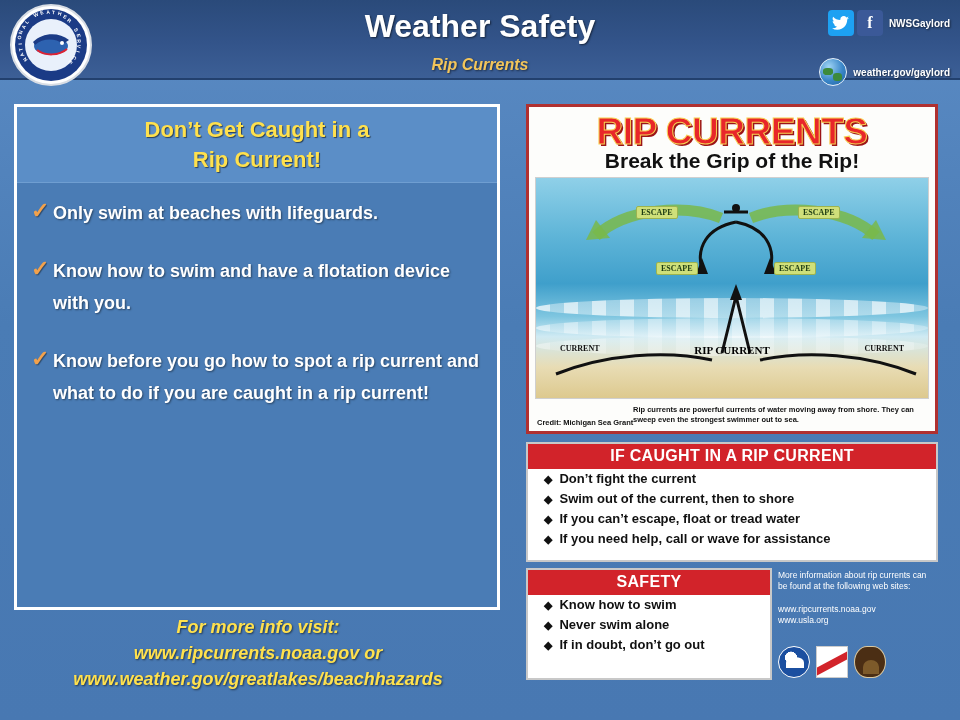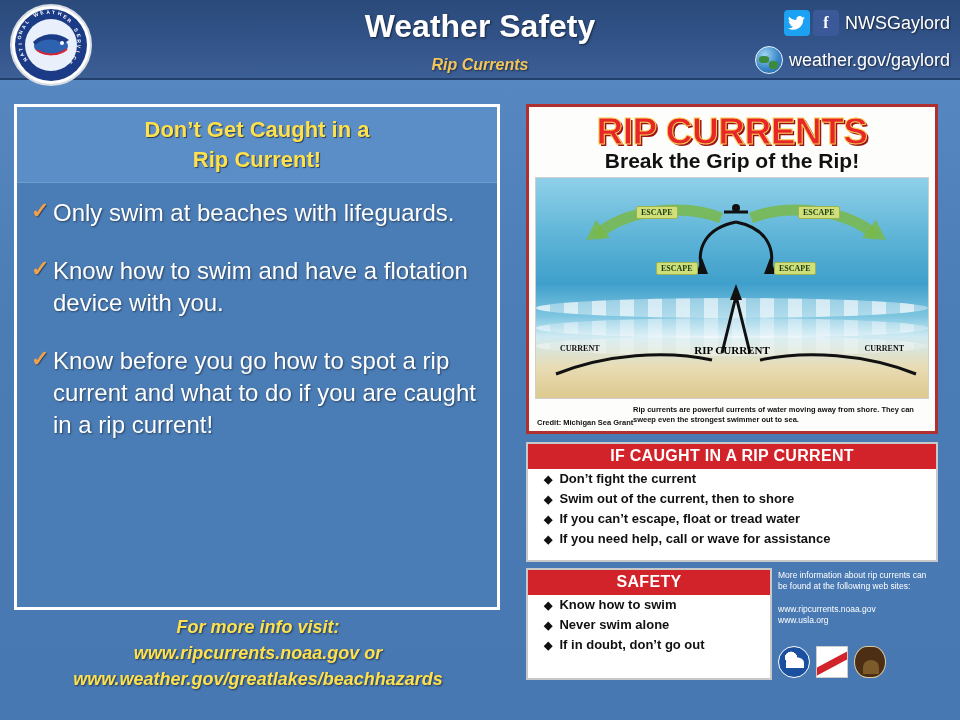--- a/index.html
+++ b/index.html
@@ -61,23 +61,23 @@
     text-align: center;
     color: #f3c55a;
     font-size: 16px; font-weight: bold; font-style: italic;
     text-shadow: 1px 1px 2px rgba(0,0,0,.5);
   }
   #social {
     position: absolute; right: 8px; top: 6px; width: 240px; height: 78px;
   }
   .soc-row { position: absolute; display: flex; align-items: center; }
   .soc-row.r1 { right: 2px; top: 4px; }
-  .soc-row.r2 { right: 2px; top: 40px; }
+  .soc-row.r2 { right: 2px; top: 52px; }
   .soc-label {
-    color: #fff; font-size: 18px; font-weight: normal;
+    color: #fff; font-size: 10px; font-weight: bold;
     text-shadow: 1px 1px 2px rgba(0,0,0,.6);
     margin-left: 6px;
   }
   .icon-sq {
     width: 26px; height: 26px; border-radius: 4px;
     display: inline-flex; align-items: center; justify-content: center;
     color: #fff; font-weight: bold; font-size: 16px;
   }
   .tw { background: #1da1f2; margin-right: 3px; }
   .fb { background: #3b5998; font-family: "Liberation Serif", serif; }
@@ -119,21 +119,21 @@
   .bullet {
     display: flex; align-items: flex-start;
     margin-bottom: 26px;
   }
   .check {
     color: #f2a14b; font-size: 22px; font-weight: bold;
     line-height: 28px; width: 22px; flex: 0 0 22px;
     text-shadow: 1px 1px 1px rgba(0,0,0,.4);
   }
   .btext {
-    color: #ffffff; font-size: 24px; font-weight: normal; line-height: 32px;
+    color: #ffffff; font-size: 18px; font-weight: bold; line-height: 32px;
     text-shadow: 1px 1px 2px rgba(0,0,0,.45);
   }
   #footer-note {
     position: absolute; left: 0; top: 614px; width: 516px;
     text-align: center;
     color: #ffe14d; font-size: 18px; font-weight: bold; font-style: italic;
     line-height: 26px;
     text-shadow: 1px 1px 2px rgba(0,0,0,.55);
   }
 

